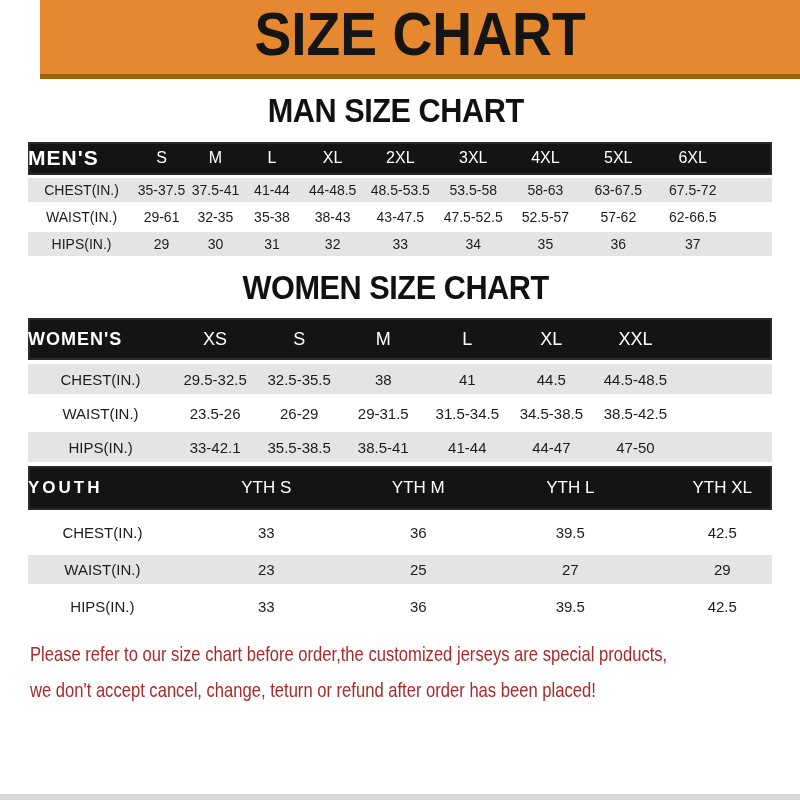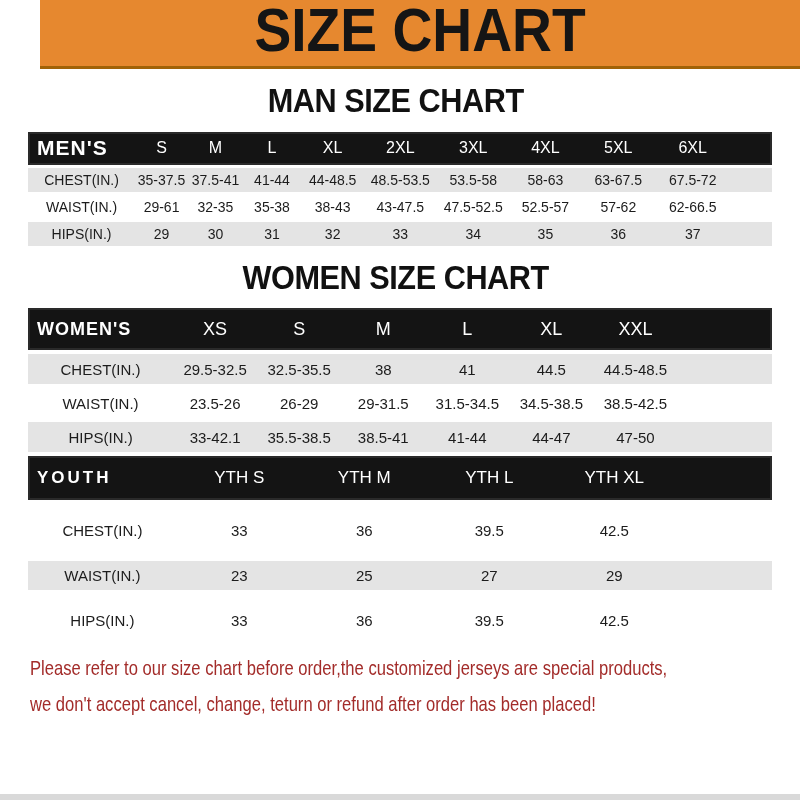--- a/index.html
+++ b/index.html
@@ -6,23 +6,23 @@
   html, body { margin: 0; padding: 0; }
   body {
     width: 800px; height: 800px; overflow: hidden;
     background: var(--page-bg, #ffffff);
     font-family: "Liberation Sans", sans-serif;
     position: relative;
   }
 
   
   .banner {
-    height: 69px;
+    height: 79px;
     background: var(--banner-bg, #E6882F);
-    border-bottom: 3px solid #a16207;
+    border-bottom: 5px solid #a16207;
     display: flex; align-items: center; justify-content: center; margin-left: 40px;
   }
   .banner-title {
     display: inline-block;
     font-size: 60px; font-weight: bold; line-height: 1;
     color: var(--banner-text, #151515);
     transform: scaleX(0.92) scaleY(1.02);
     letter-spacing: 0px;
     padding-bottom: 4px;
   }
@@ -47,21 +47,21 @@
   .trow { display: grid; align-items: center; }
   .trow.header {
     background: var(--header-row-bg, #141414);
     color: var(--header-row-text, #ffffff);
     box-shadow: inset 0 0 0 2px #2a2a2a;
   }
   .trow.shade { background: var(--shaded-row-bg, #E4E4E4); }
   .trow.plain { background: var(--plain-row-bg, #ffffff); }
   .tcell { text-align: center; white-space: nowrap; }
   .trow.header .tcell.label {
-    text-align: left; padding-left: 9px;
+    text-align: left; 
     font-weight: bold; font-size: 22px; letter-spacing: 1px;
   }
   .trow.data .tcell { color: var(--data-text, #1C1C1C); }
 
   
   .table-0 .trow { grid-template-columns: 14.4% 7.1% 7.4% 7.8% 8.5% 9.7% 9.9% 9.5% 10.1% 9.9% 5.7%; }
   .table-0 .trow { margin-bottom: 3px; }
   .table-0 .trow.header { height: 33px; }
   .table-0 .trow.header .tcell { font-size: 16px; }
   .table-0 .trow.header .tcell.label { font-size: 21px; }
@@ -69,21 +69,21 @@
 
   
   .table-1 .trow { grid-template-columns: 19.5% 11.3% 11.3% 11.3% 11.3% 11.3% 11.3% 12.7%; }
   .table-1 .trow { margin-bottom: 4px; }
   .table-1 .trow.header { height: 42px; }
   .table-1 .trow.header .tcell { font-size: 18px; }
   .table-1 .trow.data { height: 30px; font-size: 15px; }
 
   
   .table-2 .trow { grid-template-columns: 20% 16.8% 16.8% 16.8% 16.8% 12.8%; }
-  .table-2 .trow { margin-bottom: 16px; }
+  .table-2 .trow { margin-bottom: 8px; gap: 27px; }
   .table-2 .trow.header { height: 44px; }
   .table-2 .trow.header .tcell { font-size: 17px; }
   .table-2 .trow.header .tcell.label { letter-spacing: 3px; }
   .table-2 .trow.data { height: 29px; font-size: 15px; }
 
   
   .footnote { margin: 20px 0 0 30px; }
   .footnote p {
     margin: 0 0 9px 0;
     font-size: 21px; line-height: 1.25;

